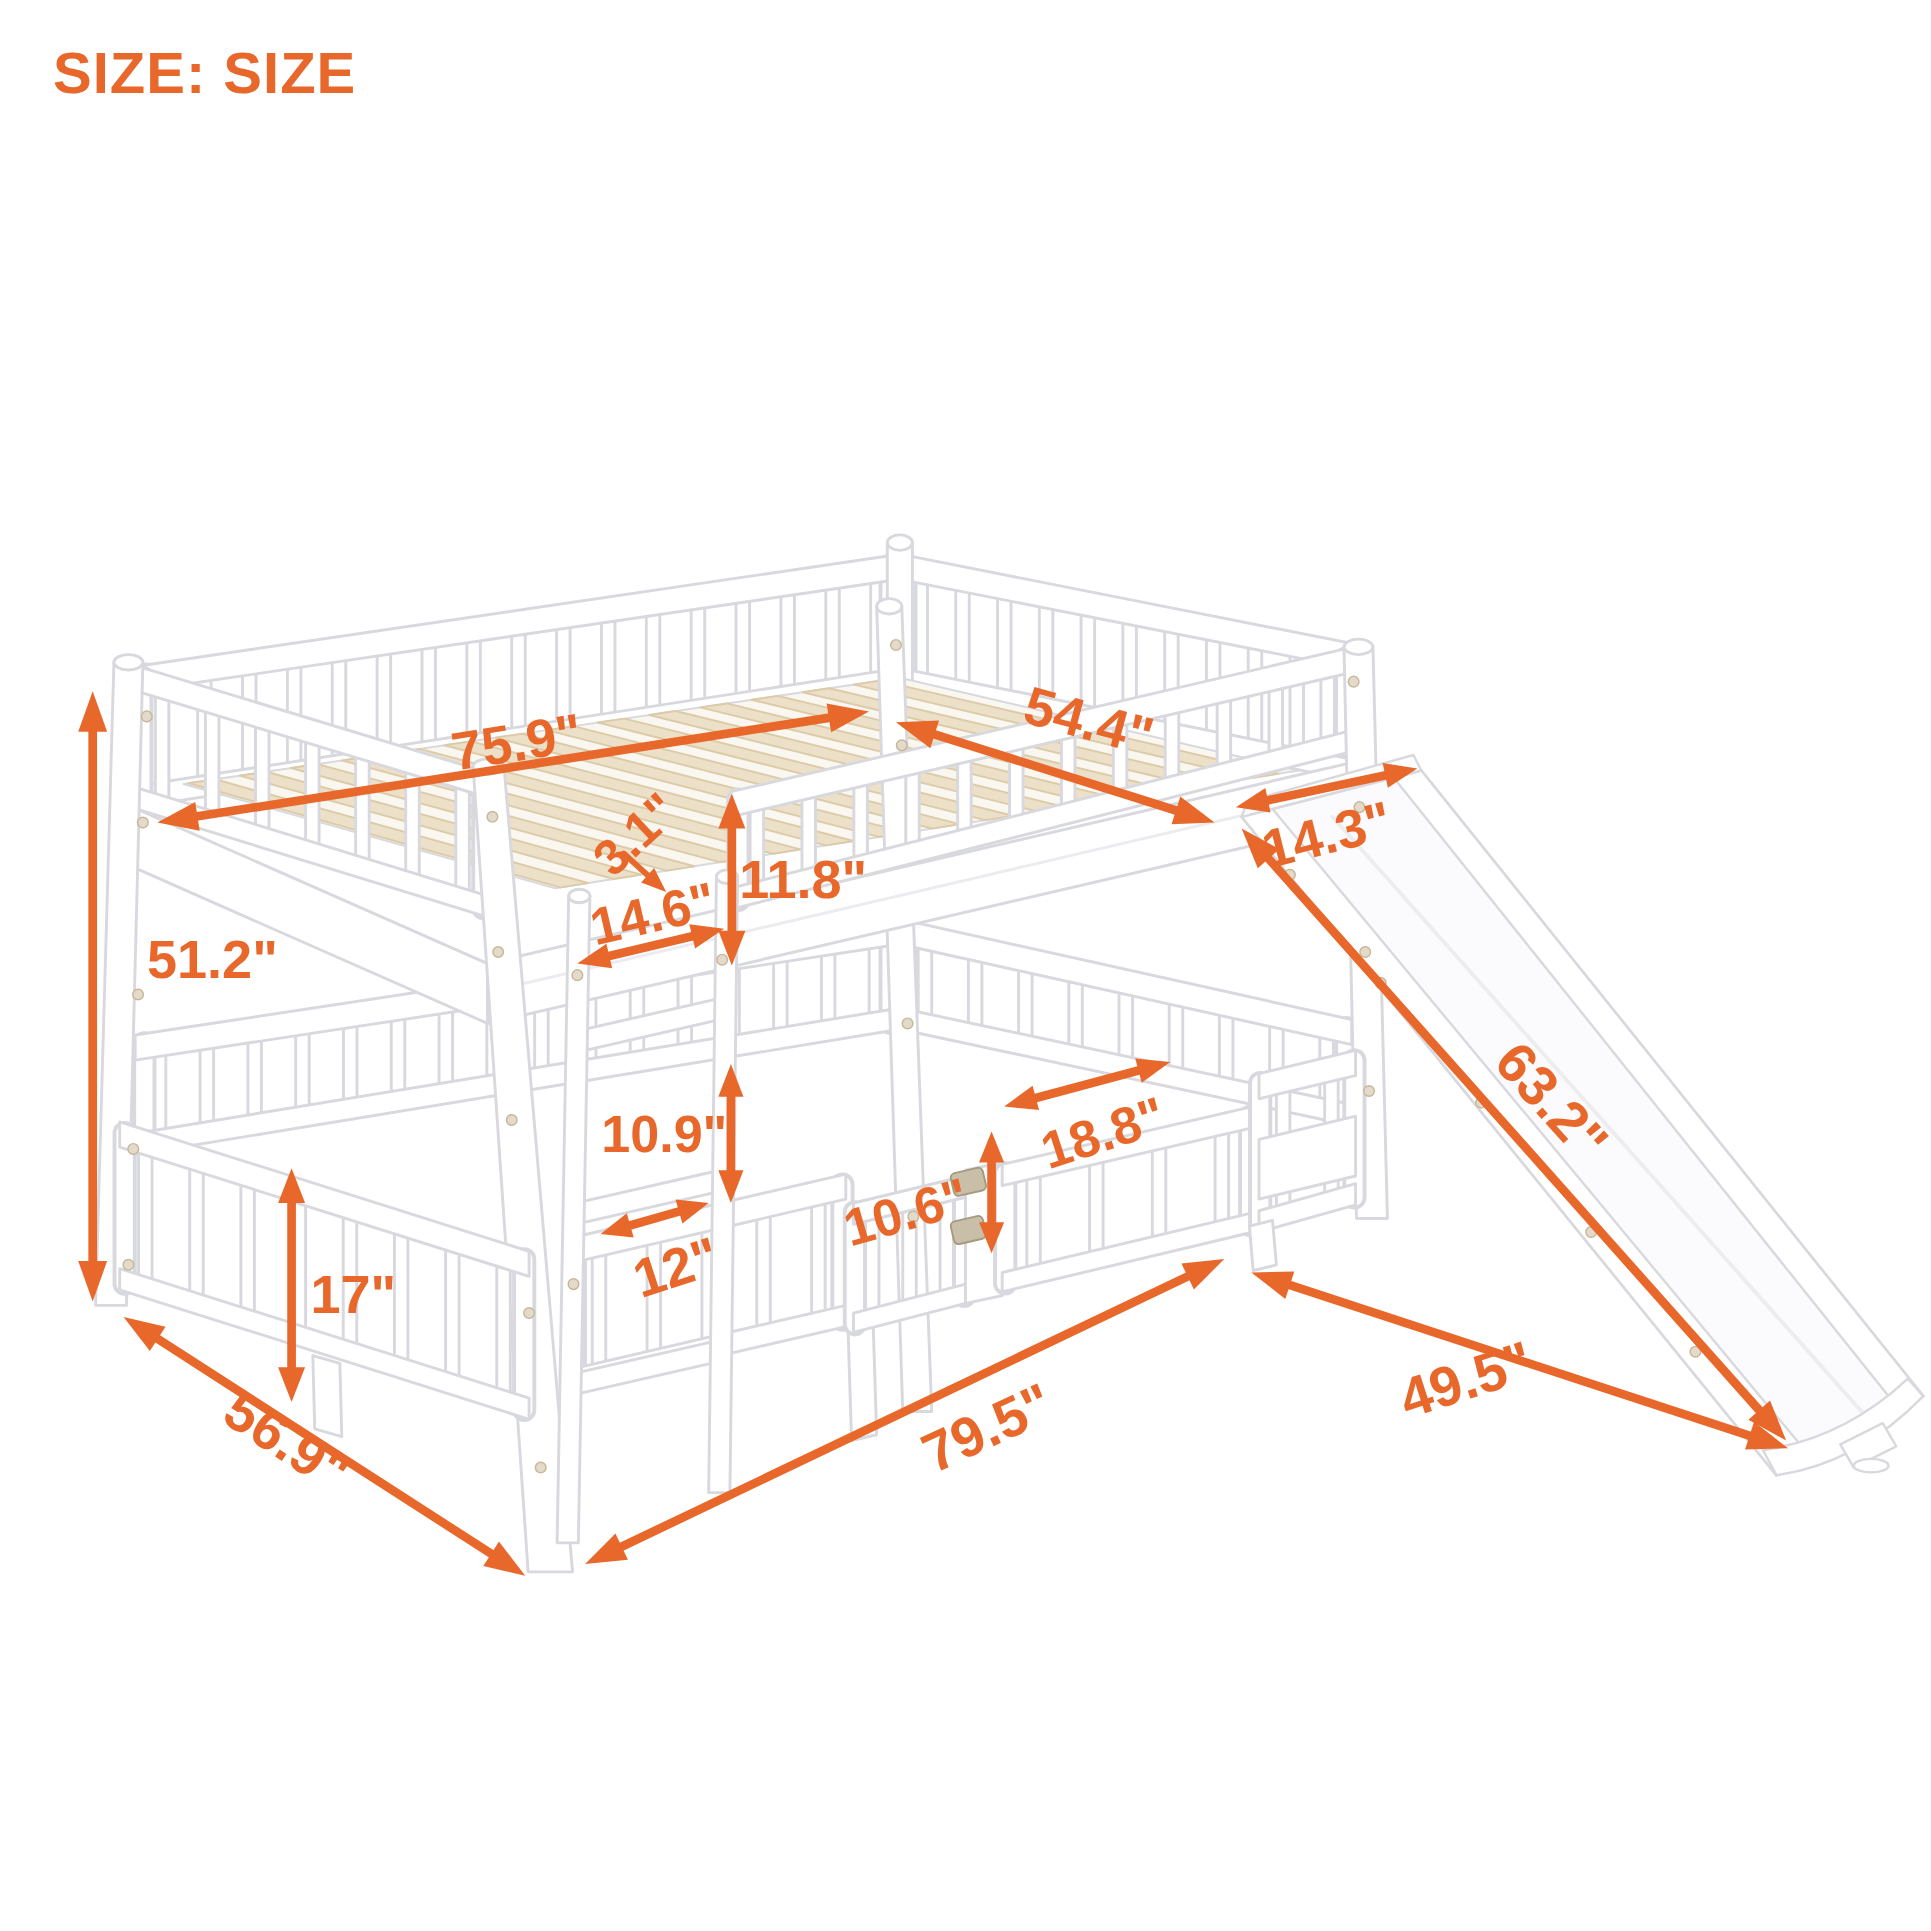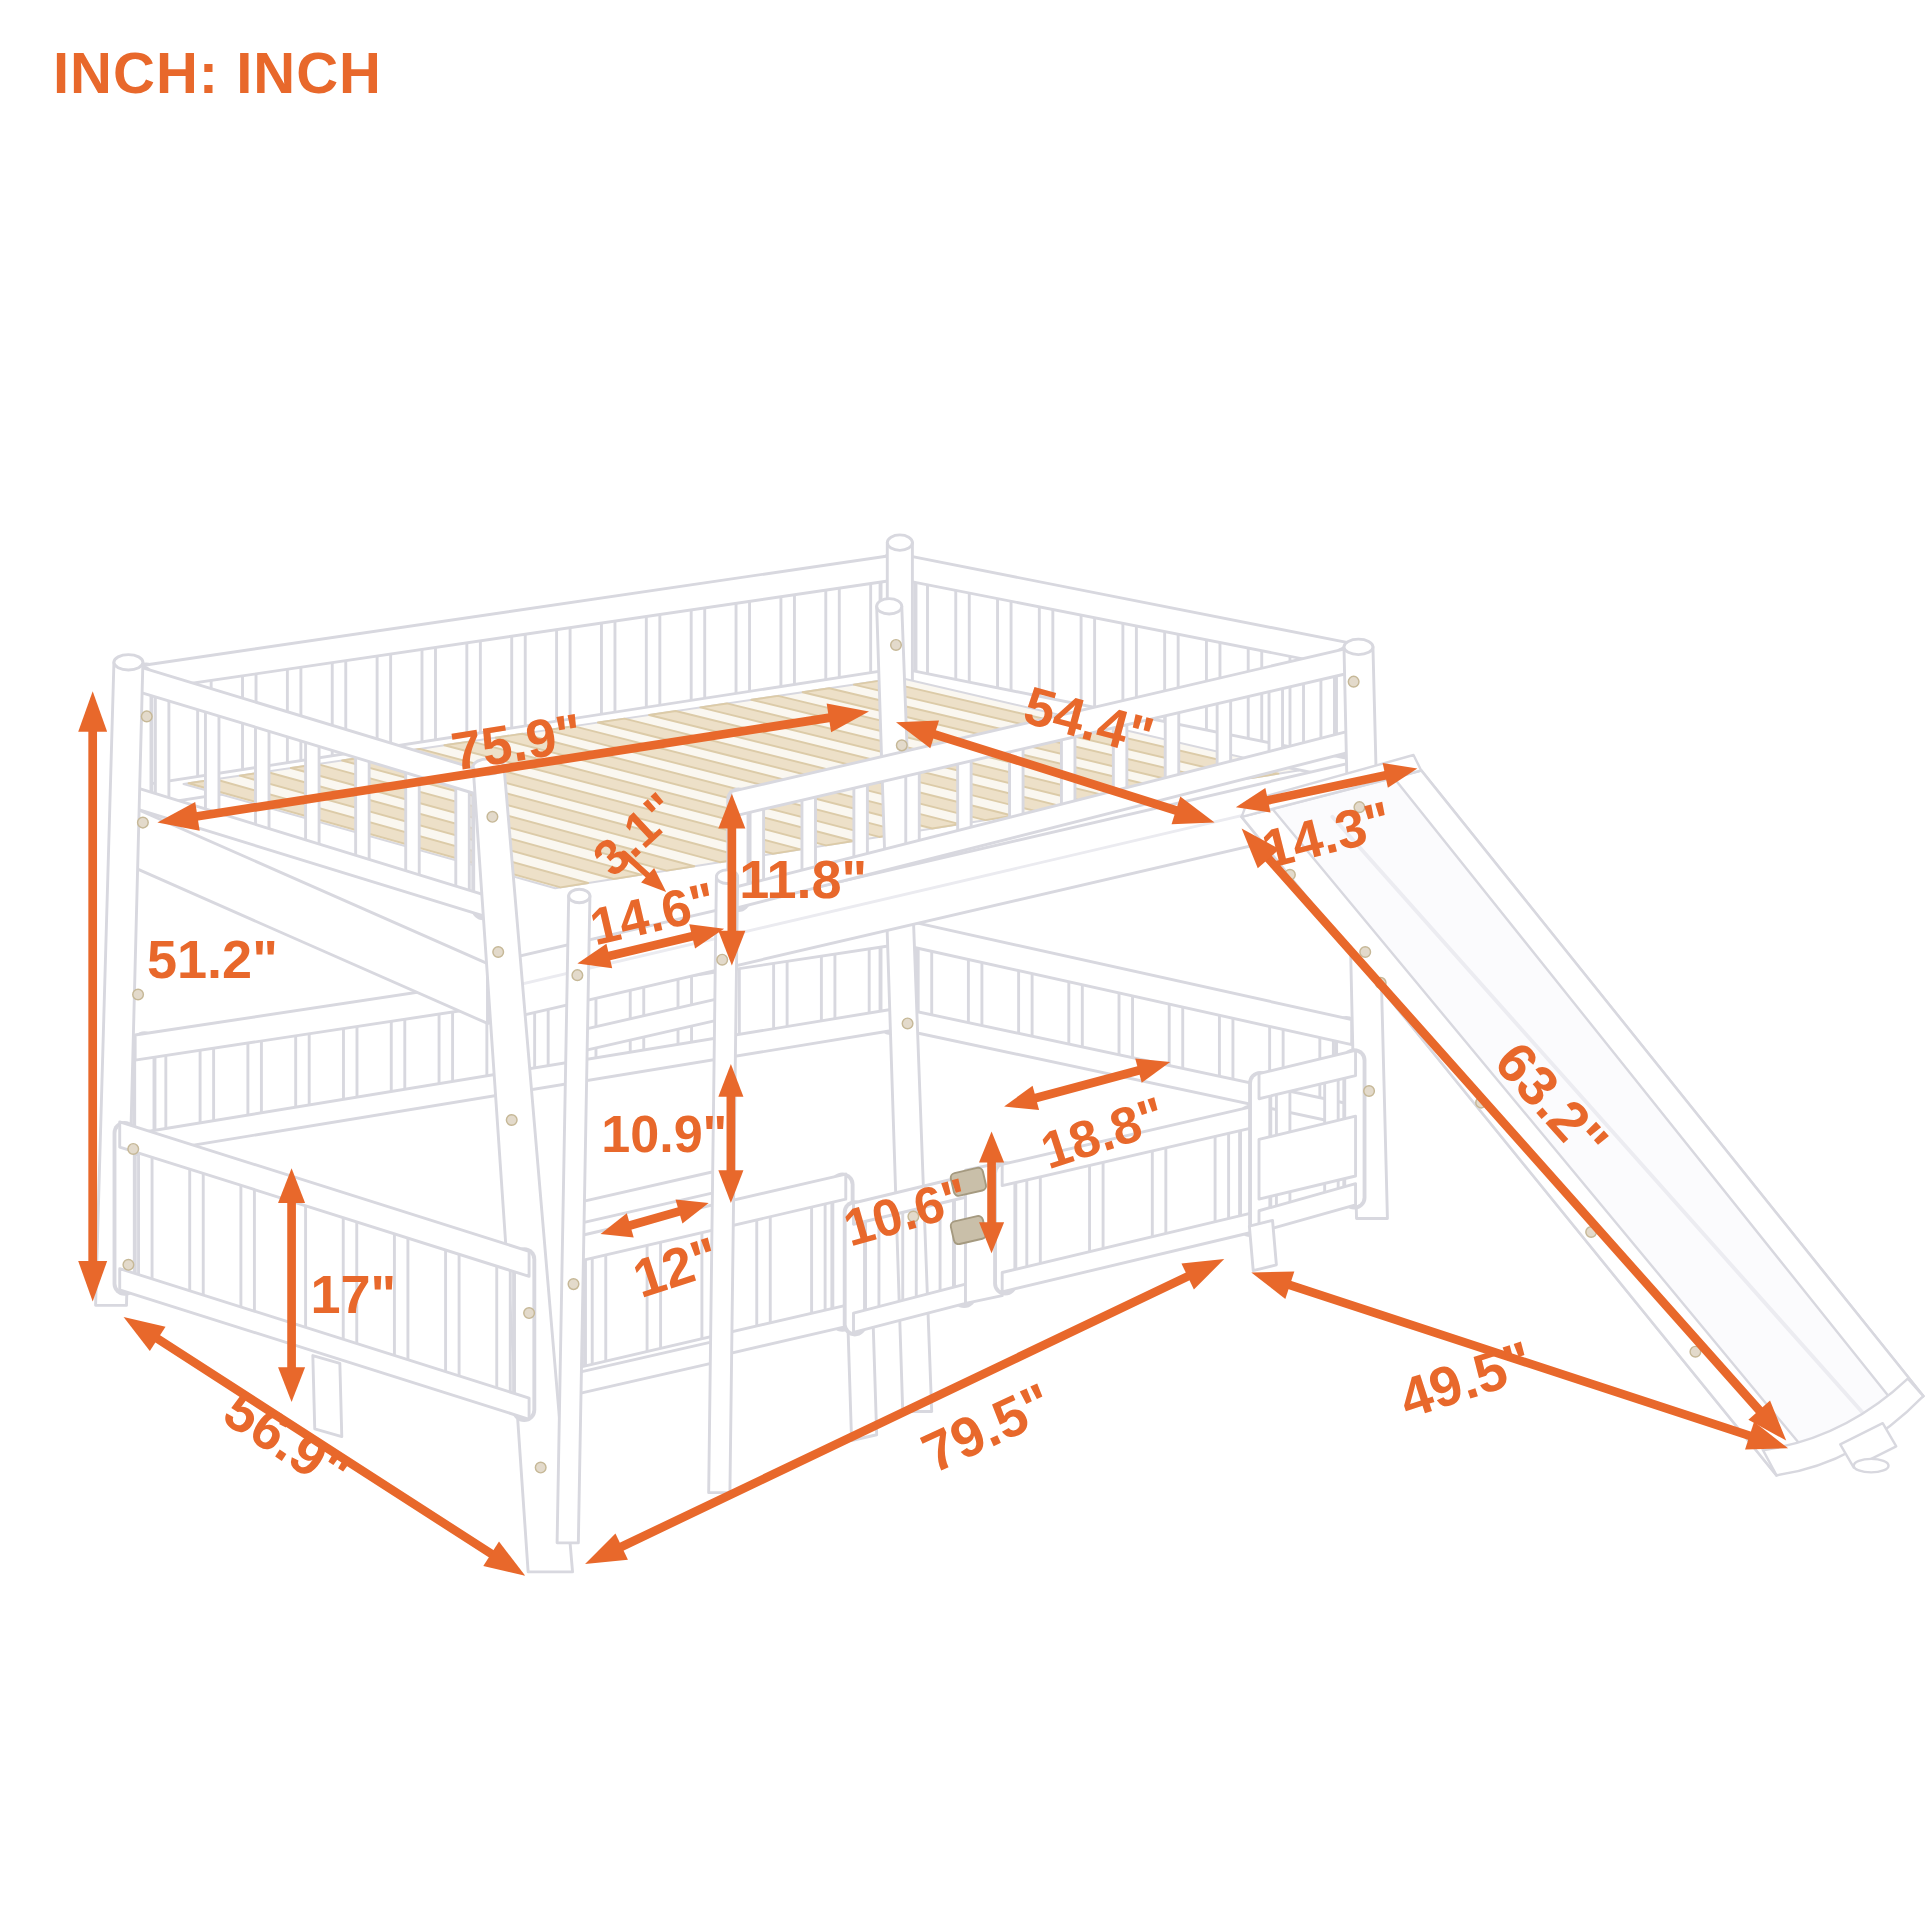--- a/index.html
+++ b/index.html
@@ -7,21 +7,21 @@
          font-family:"Liberation Sans","DejaVu Sans",sans-serif;}
   .page-title{position:absolute;left:53px;top:39px;margin:0;font-size:58px;font-weight:bold;
               color:#E8682B;letter-spacing:1px;}
   svg{position:absolute;left:0;top:0;}
   text{font-family:"Liberation Sans","DejaVu Sans",sans-serif;font-weight:bold;fill:#E8682B;}
 </style>
 </head>
 <body>
 
 <div class="stage">
-  <h1 class="page-title">INCH: INCH</h1>
+  <h1 class="page-title">SIZE: SIZE</h1>
 
   <svg id="scene" width="1931" height="1931" viewBox="0 0 2000 2000">
     <g id="g-bed">
         <g>
           <line x1="165.23529411764707" y1="706.5882352941177" x2="165.23529411764707" y2="816.4117647058823" stroke="#D8D8DF" stroke-width="17" stroke-linecap="round"></line>
           <line x1="165.23529411764707" y1="706.5882352941177" x2="165.23529411764707" y2="816.4117647058823" stroke="#FFFFFF" stroke-width="11" stroke-linecap="round"></line>
           <line x1="211.70588235294116" y1="699.7647058823529" x2="211.70588235294116" y2="809.2352941176471" stroke="#D8D8DF" stroke-width="17" stroke-linecap="round"></line>
           <line x1="211.70588235294116" y1="699.7647058823529" x2="211.70588235294116" y2="809.2352941176471" stroke="#FFFFFF" stroke-width="11" stroke-linecap="round"></line>
           <line x1="258.1764705882353" y1="692.9411764705883" x2="258.1764705882353" y2="802.0588235294117" stroke="#D8D8DF" stroke-width="17" stroke-linecap="round"></line>
           <line x1="258.1764705882353" y1="692.9411764705883" x2="258.1764705882353" y2="802.0588235294117" stroke="#FFFFFF" stroke-width="11" stroke-linecap="round"></line>

